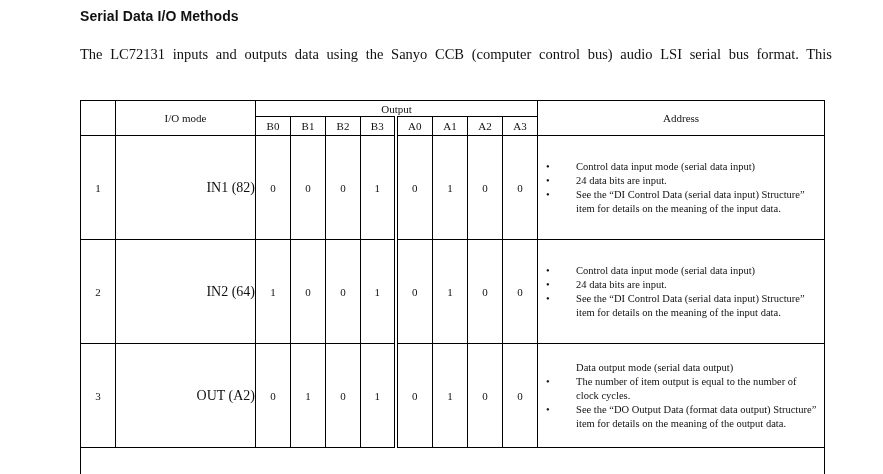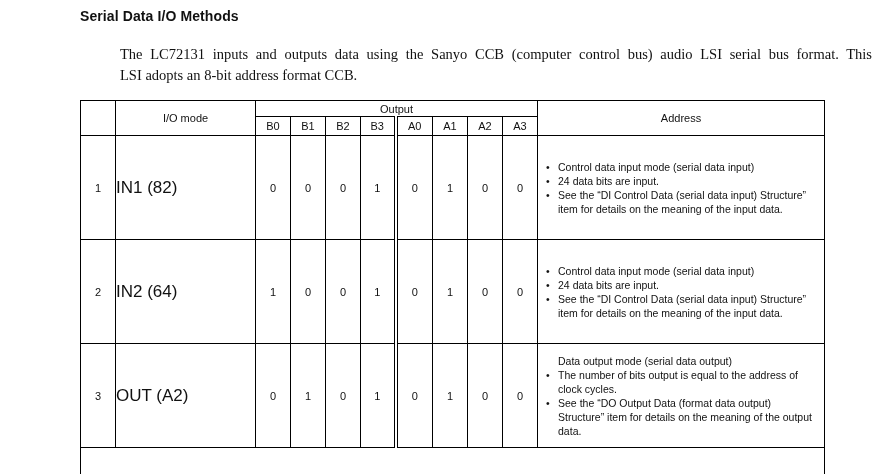--- a/index.html
+++ b/index.html
@@ -14,69 +14,68 @@
   .title {
     position: absolute; left: 80px; top: 8px;
     font-family: "Liberation Sans", sans-serif;
     font-size: 14px; font-weight: bold; color: #111;
     letter-spacing: 0.1px;
   }
 
   .intro {
     position: absolute; left: 80px; top: 44px; width: 752px;
     font-family: "Liberation Serif", serif;
-    font-size: 14.5px; line-height: 20.5px; color: #111; margin-left: 40px;
+    font-size: 14.5px; line-height: 20.5px; color: #111;
   }
   .intro .l1 { text-align: justify; text-align-last: justify; }
   .intro .l2 { text-align: left; }
 
   table.io-table {
     position: absolute; left: 80px; top: 100px;
     width: 744px; border-collapse: collapse; table-layout: fixed;
-    font-family: Liberation Sans, sans-serif; color: #111;
+    font-family: Liberation Serif, serif; color: #111;
   }
   .io-table th, .io-table td {
     border: 1px solid #000;
     font-weight: normal;
     padding: 0;
     vertical-align: middle;
     overflow: hidden;
   }
   .io-table th { font-size: 11px; text-align: center; }
   tr.hdr1 { height: 16px; }
   tr.hdr2 { height: 19px; }
   tr.body-row { height: 104px; }
   tr.partial-row { height: 27px; }
   tr.partial-row td { border-bottom: none; }
 
   td.num-cell, td.bit-cell { text-align: center; font-size: 11px; }
-  td.mode-cell { text-align: left; font-size: 17px; }
+  td.mode-cell { text-align: right; font-size: 14px; }
 
   
   .dbl { border-left: 4px double #000 !important; }
 
   td.fn-cell {
     font-size: 10.5px; line-height: 14px;
     padding: 6px 6px 6px 8px;
     text-align: left;
   }
   .fn-item { display: flex; align-items: flex-start; }
   .fn-marker { flex: 0 0 12px; width: 12px; }
-  .fn-text { flex: 1 1 auto; }
+  .fn-text { flex: 1 1 auto; margin-left: 18px; }
 </style>
 </head>
 <body>
 
 <div class="doc">
 
   <div class="title">Serial Data I/O Methods</div>
 
   <div class="intro">
     <div class="l1">The LC72131 inputs and outputs data using the Sanyo CCB (computer control bus) audio LSI serial bus format. This</div>
-    <div class="l2">LSI adopts an 8-bit address format CCB.</div>
   </div>
 
   <table class="io-table">
     <colgroup>
       <col style="width:35px">
         <col style="width:140px">
       <col style="width:35px">
         <col style="width:35px">
         <col style="width:35px">
         <col style="width:35px">
@@ -170,21 +169,21 @@
       <td class="bit-cell">1</td>
       <td class="bit-cell">0</td>
       <td class="bit-cell">0</td>
       <td class="fn-cell">
         <div class="fn-item">
           <span class="fn-marker"></span>
           <span class="fn-text">Data output mode (serial data output)</span>
         </div>
         <div class="fn-item">
           <span class="fn-marker">•</span>
-          <span class="fn-text">The number of bits output is equal to the address of clock cycles.</span>
+          <span class="fn-text">The number of item output is equal to the number of clock cycles.</span>
         </div>
         <div class="fn-item">
           <span class="fn-marker">•</span>
           <span class="fn-text">See the “DO Output Data (format data output) Structure” item for details on the meaning of the output data.</span>
         </div>
       </td>
     </tr>
 
     <tr class="partial-row">
       <td colspan="11"></td>

